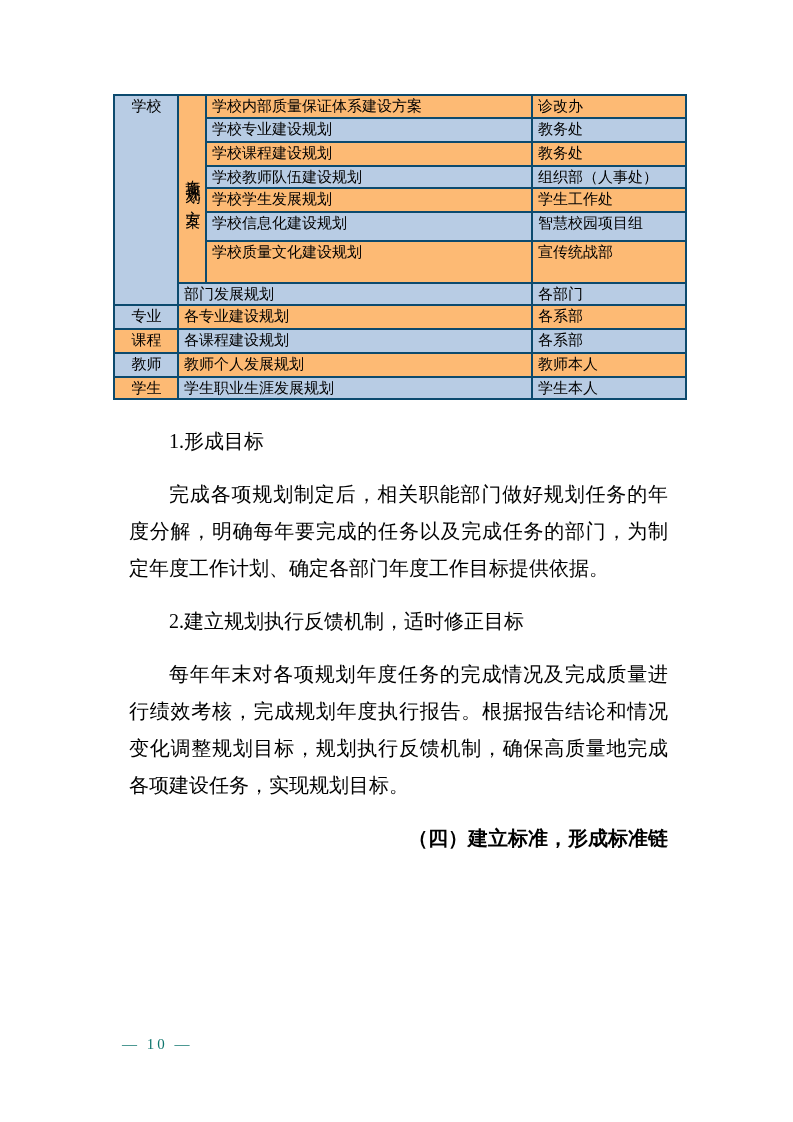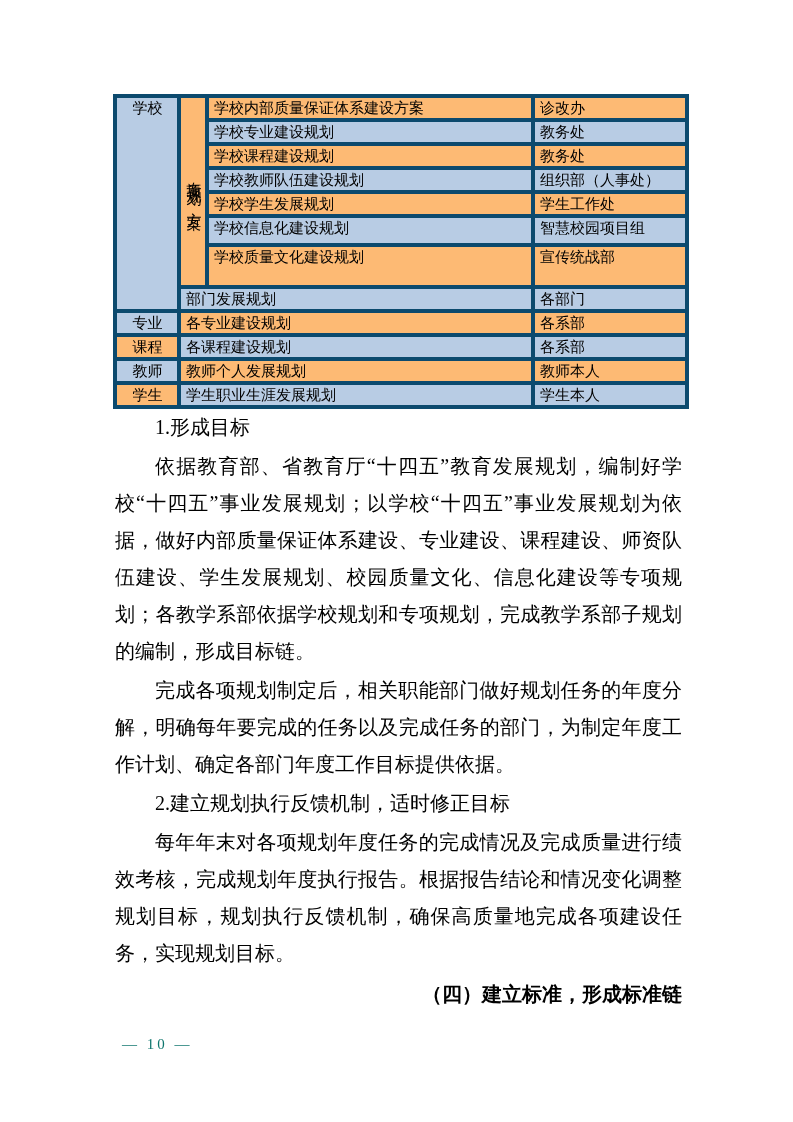--- a/index.html
+++ b/index.html
@@ -18,21 +18,21 @@
   
   .doc-table {
     position: absolute;
     left: 113px;
     top: 94px;
     width: 572px;
     border-collapse: collapse;
     table-layout: fixed;
   }
   .doc-table td {
-    border: 4px solid #0c4a6e;
+    border: 2px solid #0c4a6e;
     font-size: 15px;
     line-height: 19px;
     padding: 1px 4px 0 5px;
     vertical-align: top;
     overflow: hidden;
     white-space: nowrap;
   }
   .pink { background: #fdba74; }
   .blue { background: #B8CCE4; }
   .c-level {
@@ -61,21 +61,21 @@
   .c7 { padding-top: 3px; }
 
   
   .body-text {
     position: absolute;
     left: 113px;
     top: 407px;
     width: 571px;
   }
   .body-text p {
-    margin: 2px;
+    margin: 16px;
     font-size: 20px;
     line-height: 37px;
     text-align: justify;
     text-justify: inter-character;
     text-indent: 40px;
   }
   .body-text p.bold {
     font-weight: bold;
     margin-top: 4px;
     text-align: right;
@@ -160,21 +160,20 @@
       <tr class="rh-c">
         <td class="pink c-level">学生</td>
         <td class="blue" colspan="2">学生职业生涯发展规划</td>
         <td class="blue">学生本人</td>
       </tr>
     </tbody>
   </table>
 
   <div class="body-text">
     <p>1.形成目标</p>
-    <p>依据教育部、省教育厅“十四五”教育发展规划，编制好学校“十四五”事业发展规划；以学校“十四五”事业发展规划为依据，做好内部质量保证体系建设、专业建设、课程建设、师资队伍建设、学生发展规划、校园质量文化、信息化建设等专项规划；各教学系部依据学校规划和专项规划，完成教学系部子规划的编制，形成目标链。</p>
     <p>完成各项规划制定后，相关职能部门做好规划任务的年度分解，明确每年要完成的任务以及完成任务的部门，为制定年度工作计划、确定各部门年度工作目标提供依据。</p>
     <p>2.建立规划执行反馈机制，适时修正目标</p>
     <p>每年年末对各项规划年度任务的完成情况及完成质量进行绩效考核，完成规划年度执行报告。根据报告结论和情况变化调整规划目标，规划执行反馈机制，确保高质量地完成各项建设任务，实现规划目标。</p>
     <p class="bold">（四）建立标准，形成标准链</p>
   </div>
 
   <div class="footer">— 10 —</div>
 
 </div>
 

